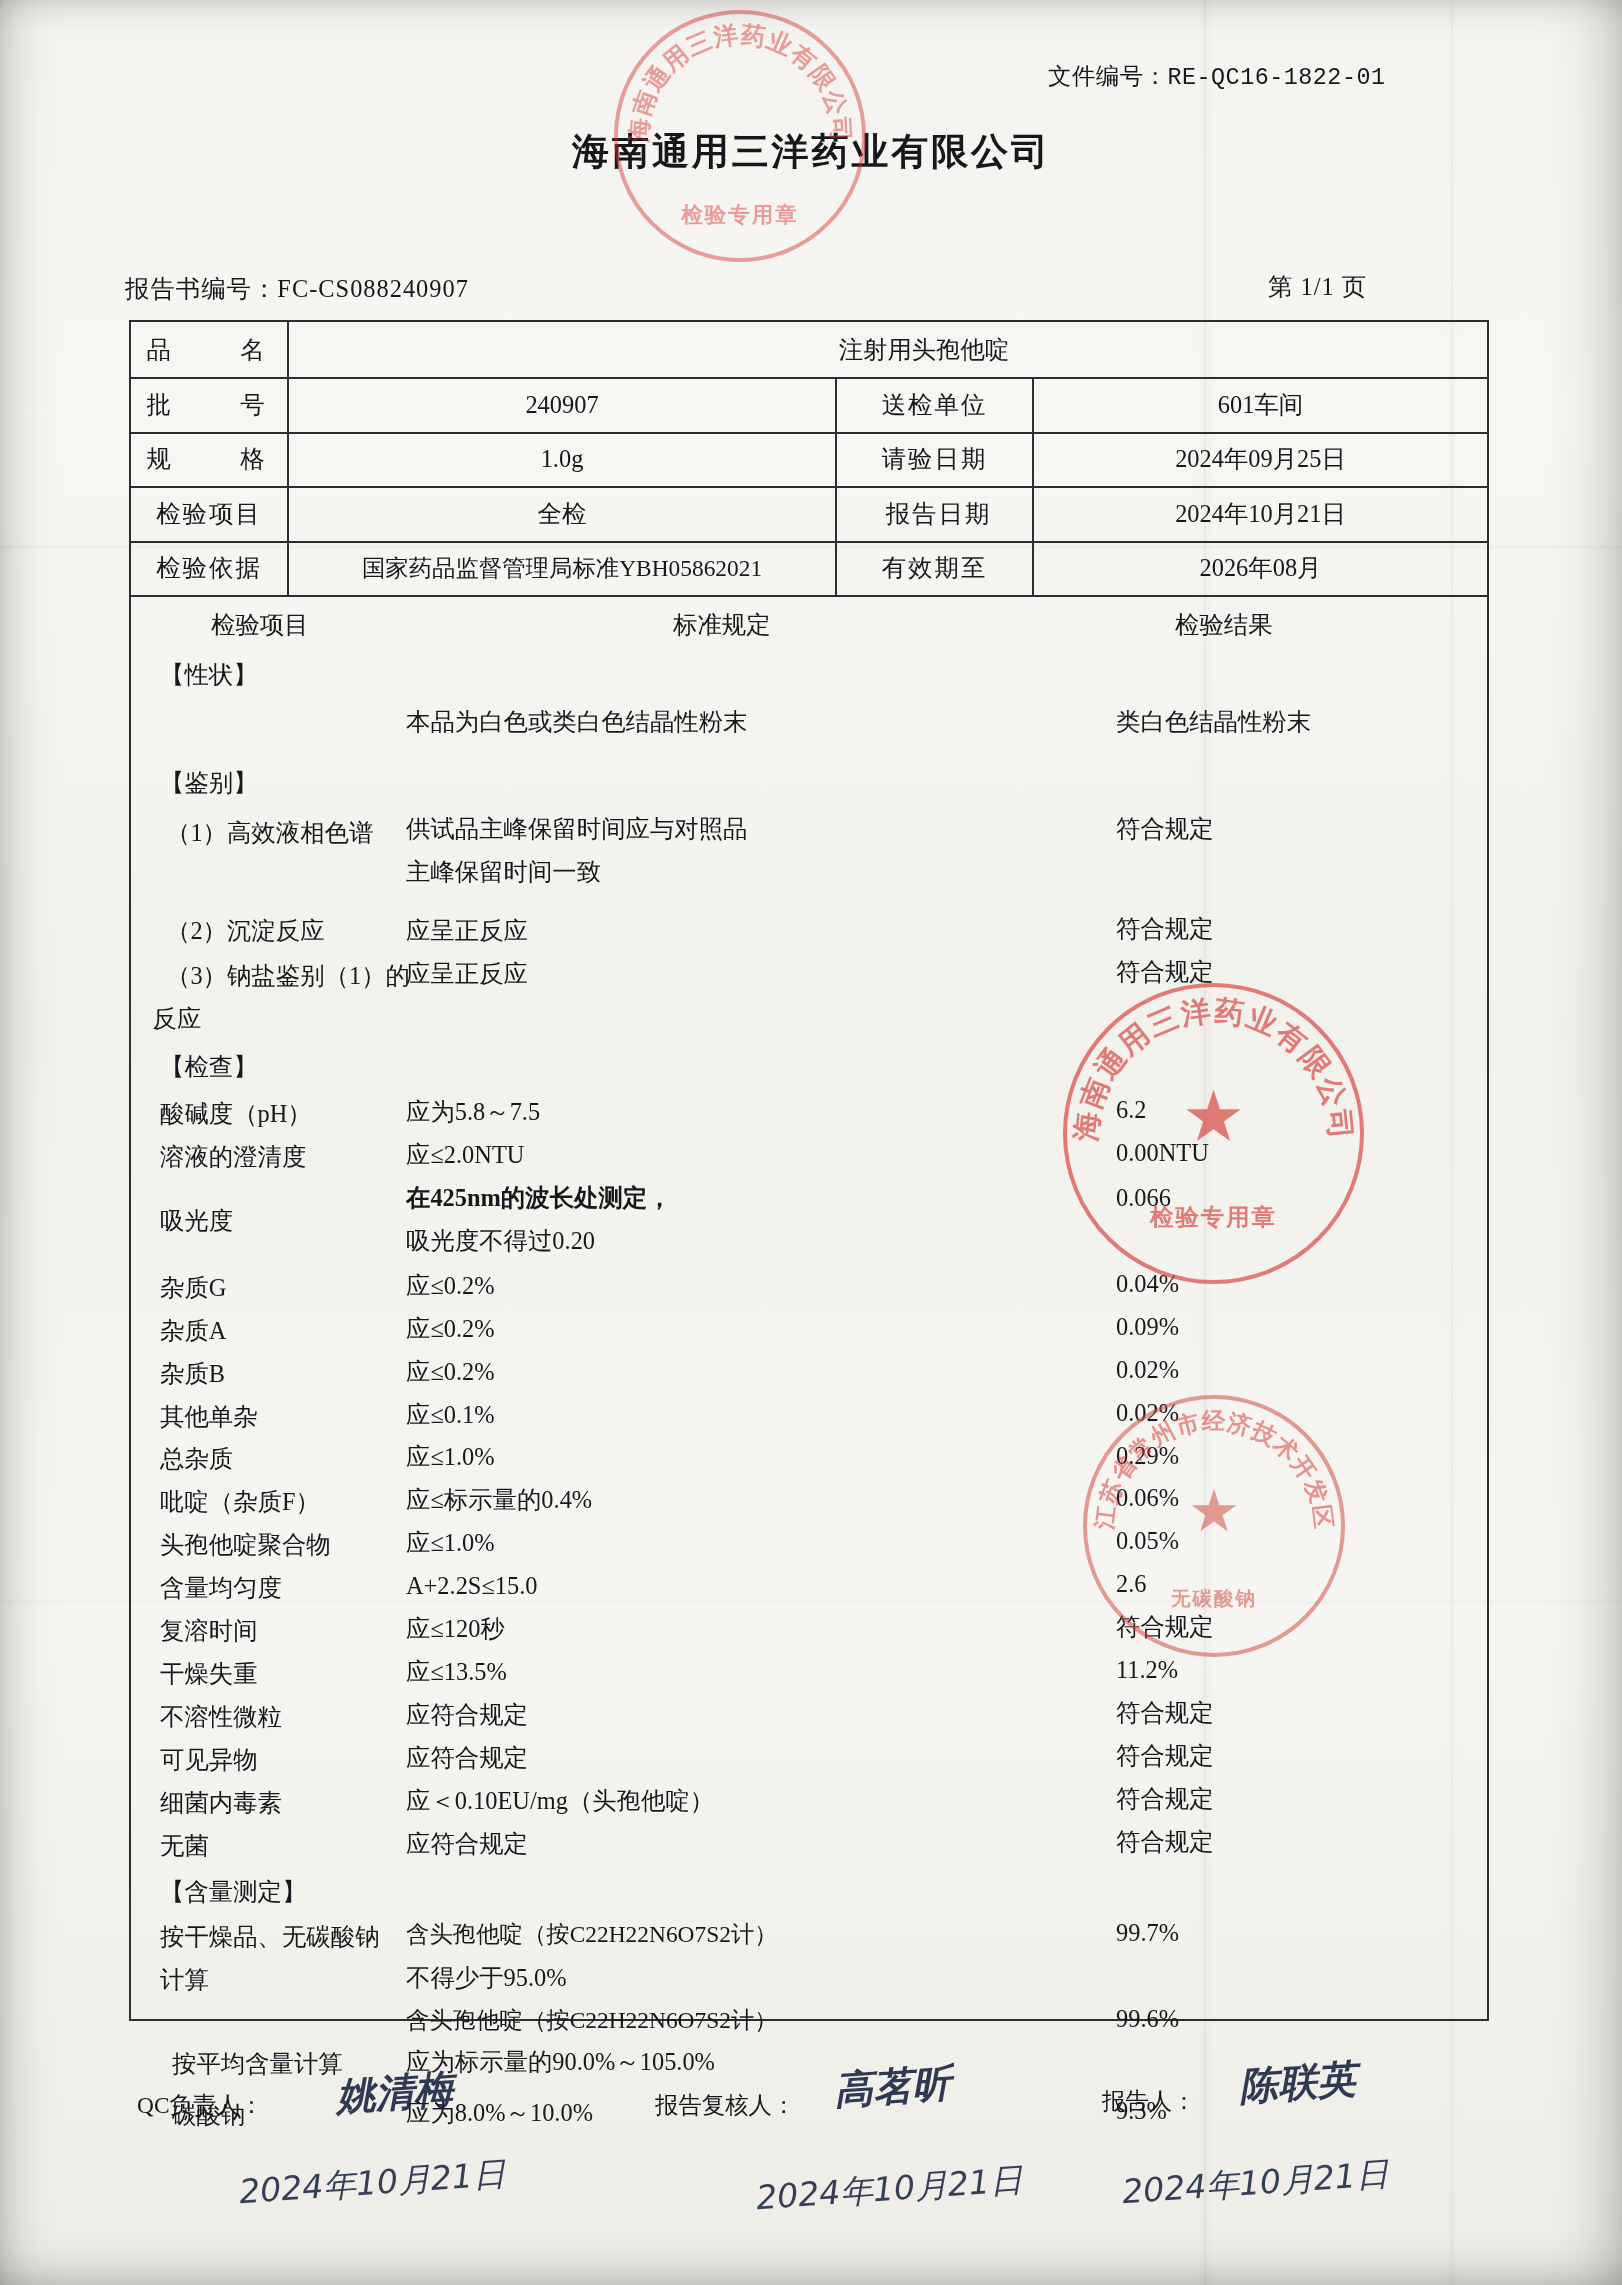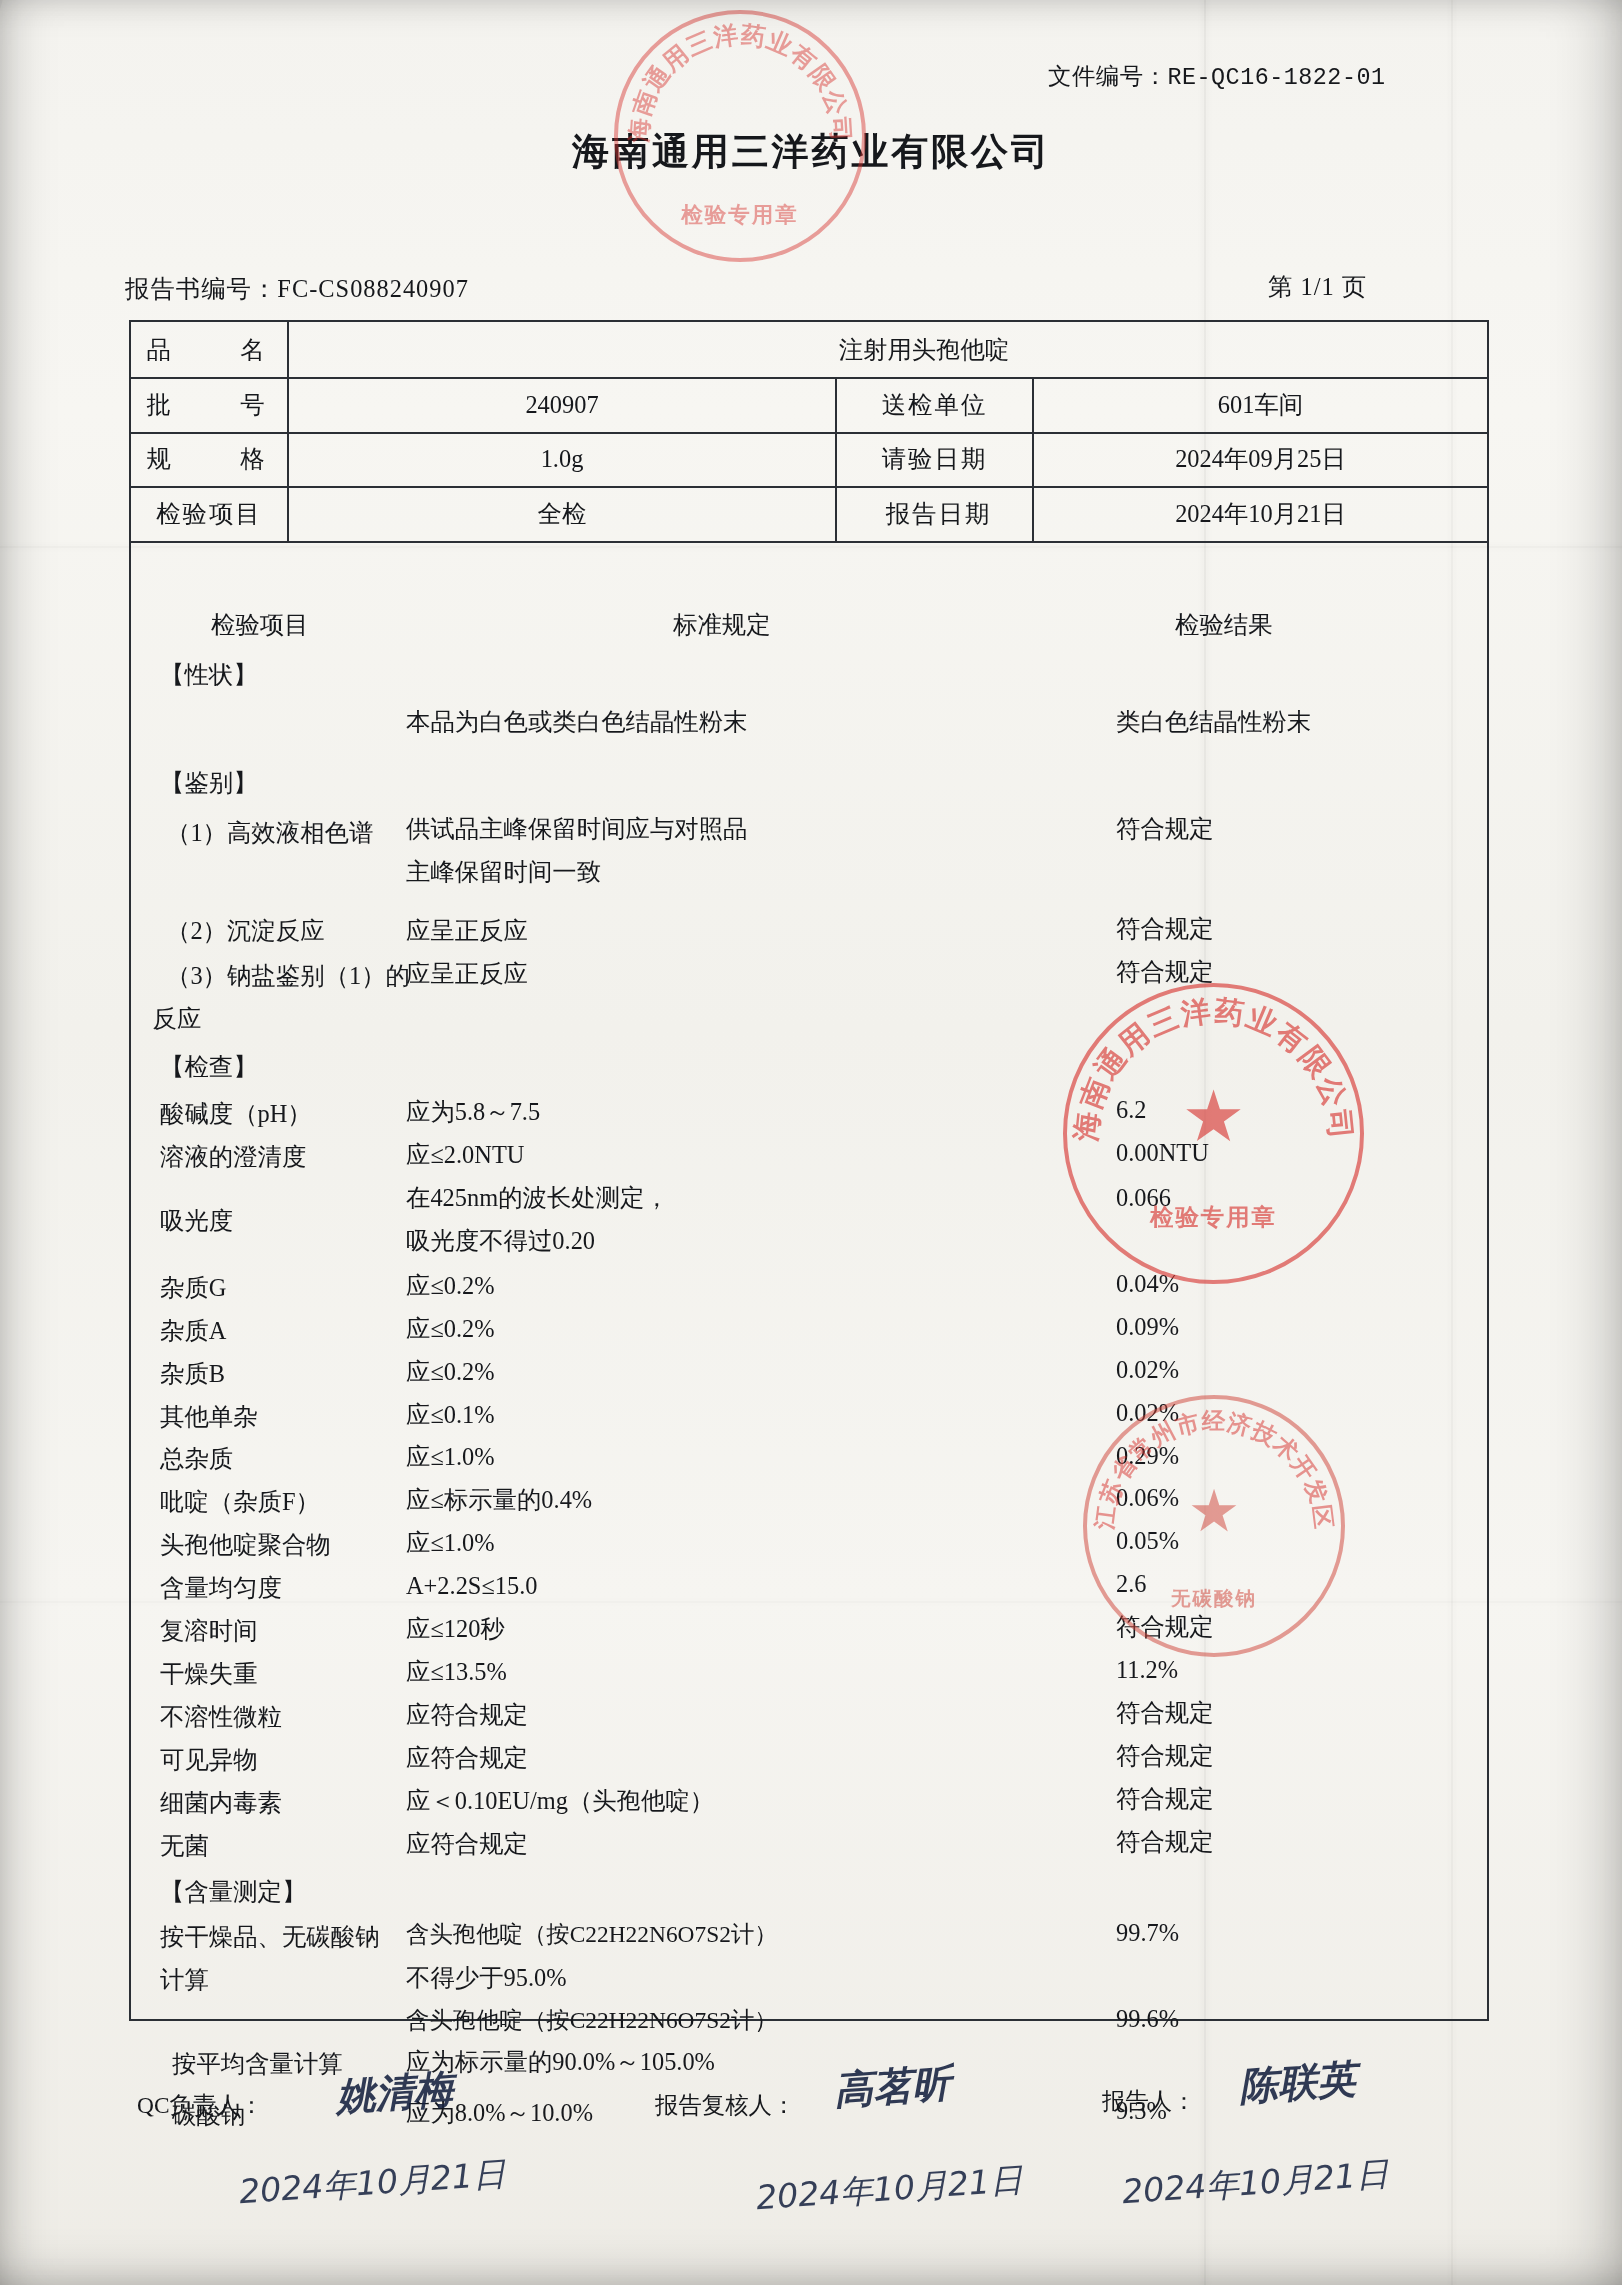--- a/index.html
+++ b/index.html
@@ -170,20 +170,29 @@
     <div class="info-row" style="top:164px;height:55px;">
       <div class="cell lbl" style="left:0;width:156px;letter-spacing:2px;">检验项目</div>
       <div class="vline" style="left:156px;top:0;height:55px;"></div>
       <div class="cell" style="left:158px;width:546px;">全检</div>
       <div class="vline" style="left:704px;top:0;height:55px;"></div>
       <div class="cell lbl" style="left:706px;width:203px;letter-spacing:2px;">报告日期</div>
       <div class="vline" style="left:901px;top:0;height:55px;"></div>
       <div class="cell" style="left:903px;width:453px;">2024年10月21日</div>
     </div>
 
+    <div class="info-row" style="top:218px;height:55px;">
+      <div class="cell lbl" style="left:0;width:156px;letter-spacing:2px;">检验依据</div>
+      <div class="vline" style="left:156px;top:0;height:55px;"></div>
+      <div class="cell" style="left:158px;width:546px;font-size:23.4px;">国家药品监督管理局标准YBH05862021</div>
+      <div class="vline" style="left:704px;top:0;height:55px;"></div>
+      <div class="cell lbl" style="left:706px;width:195px;letter-spacing:2px;">有效期至</div>
+      <div class="vline" style="left:901px;top:0;height:55px;"></div>
+      <div class="cell" style="left:903px;width:453px;">2026年08月</div>
+    </div>
 
     <div class="col-head" style="top:273px;">
       <span style="left:80px;top:13.7px;">检验项目</span>
       <span style="left:542px;top:13.7px;">标准规定</span>
       <span style="left:1044px;top:13.7px;">检验结果</span>
     </div>
 
     <div class="bodytext">
 
       <div class="bt sect" style="left:29px;top:341px;">【性状】</div>
@@ -209,21 +218,21 @@
       <div class="bt sect" style="left:29px;top:733px;">【检查】</div>
 
       <div class="bt" style="left:29px;top:780px;">酸碱度（pH）</div>
       <div class="bt" style="left:275px;top:778px;">应为5.8～7.5</div>
       <div class="bt" style="left:985px;top:776px;">6.2</div>
 
       <div class="bt" style="left:29px;top:823px;">溶液的澄清度</div>
       <div class="bt" style="left:275px;top:821px;">应≤2.0NTU</div>
       <div class="bt" style="left:985px;top:819px;">0.00NTU</div>
 
-      <div class="bt" style="left:275px;top:864px;">在425nm的波长处测定，</div>
+      <div class="bt" style="left:275px;top:864px;font-weight:bold;">在425nm的波长处测定，</div>
       <div class="bt" style="left:985px;top:864px;">0.066</div>
       <div class="bt" style="left:29px;top:887px;">吸光度</div>
       <div class="bt" style="left:275px;top:907px;">吸光度不得过0.20</div>
 
       <div class="bt" style="left:29px;top:954px;">杂质G</div>
       <div class="bt" style="left:275px;top:952px;">应≤0.2%</div>
       <div class="bt" style="left:985px;top:950px;">0.04%</div>
 
       <div class="bt" style="left:29px;top:997px;">杂质A</div>
       <div class="bt" style="left:275px;top:995px;">应≤0.2%</div>

